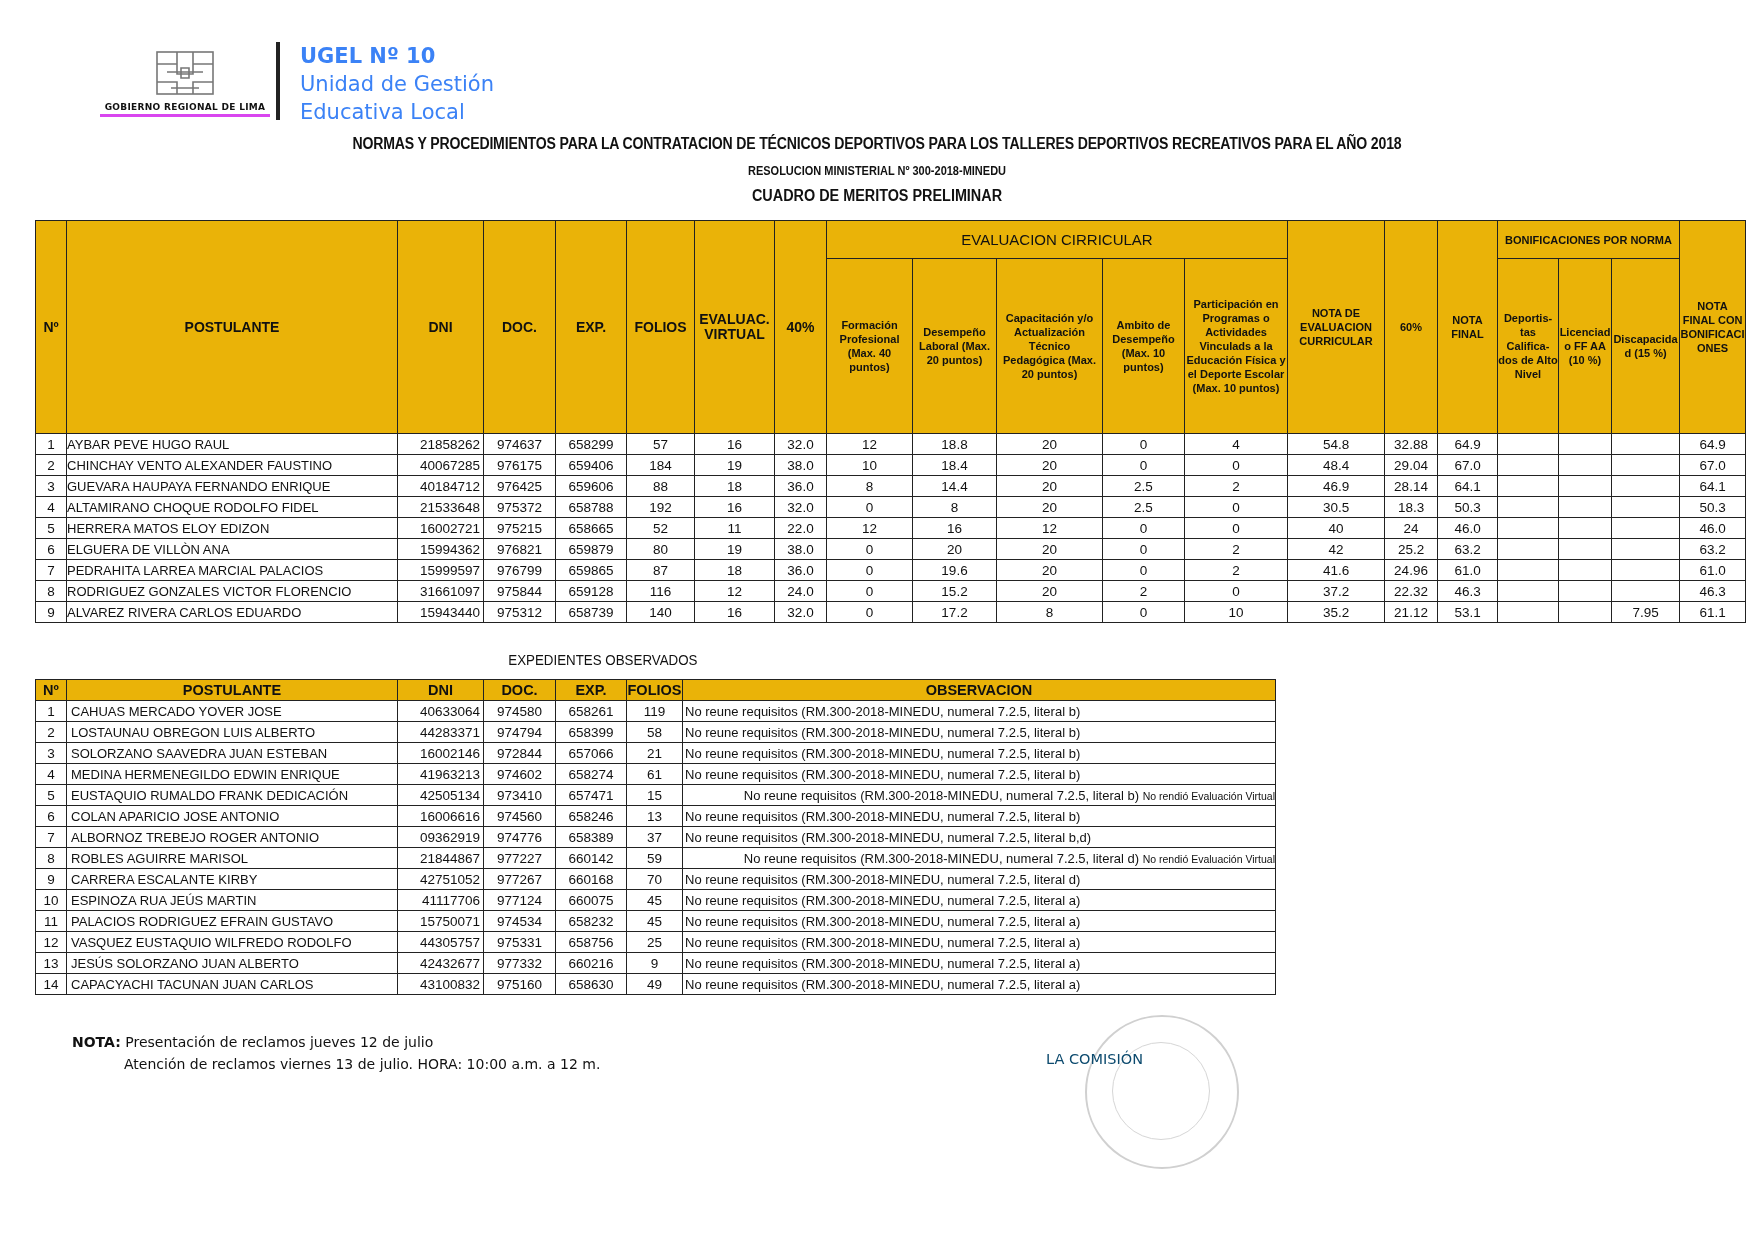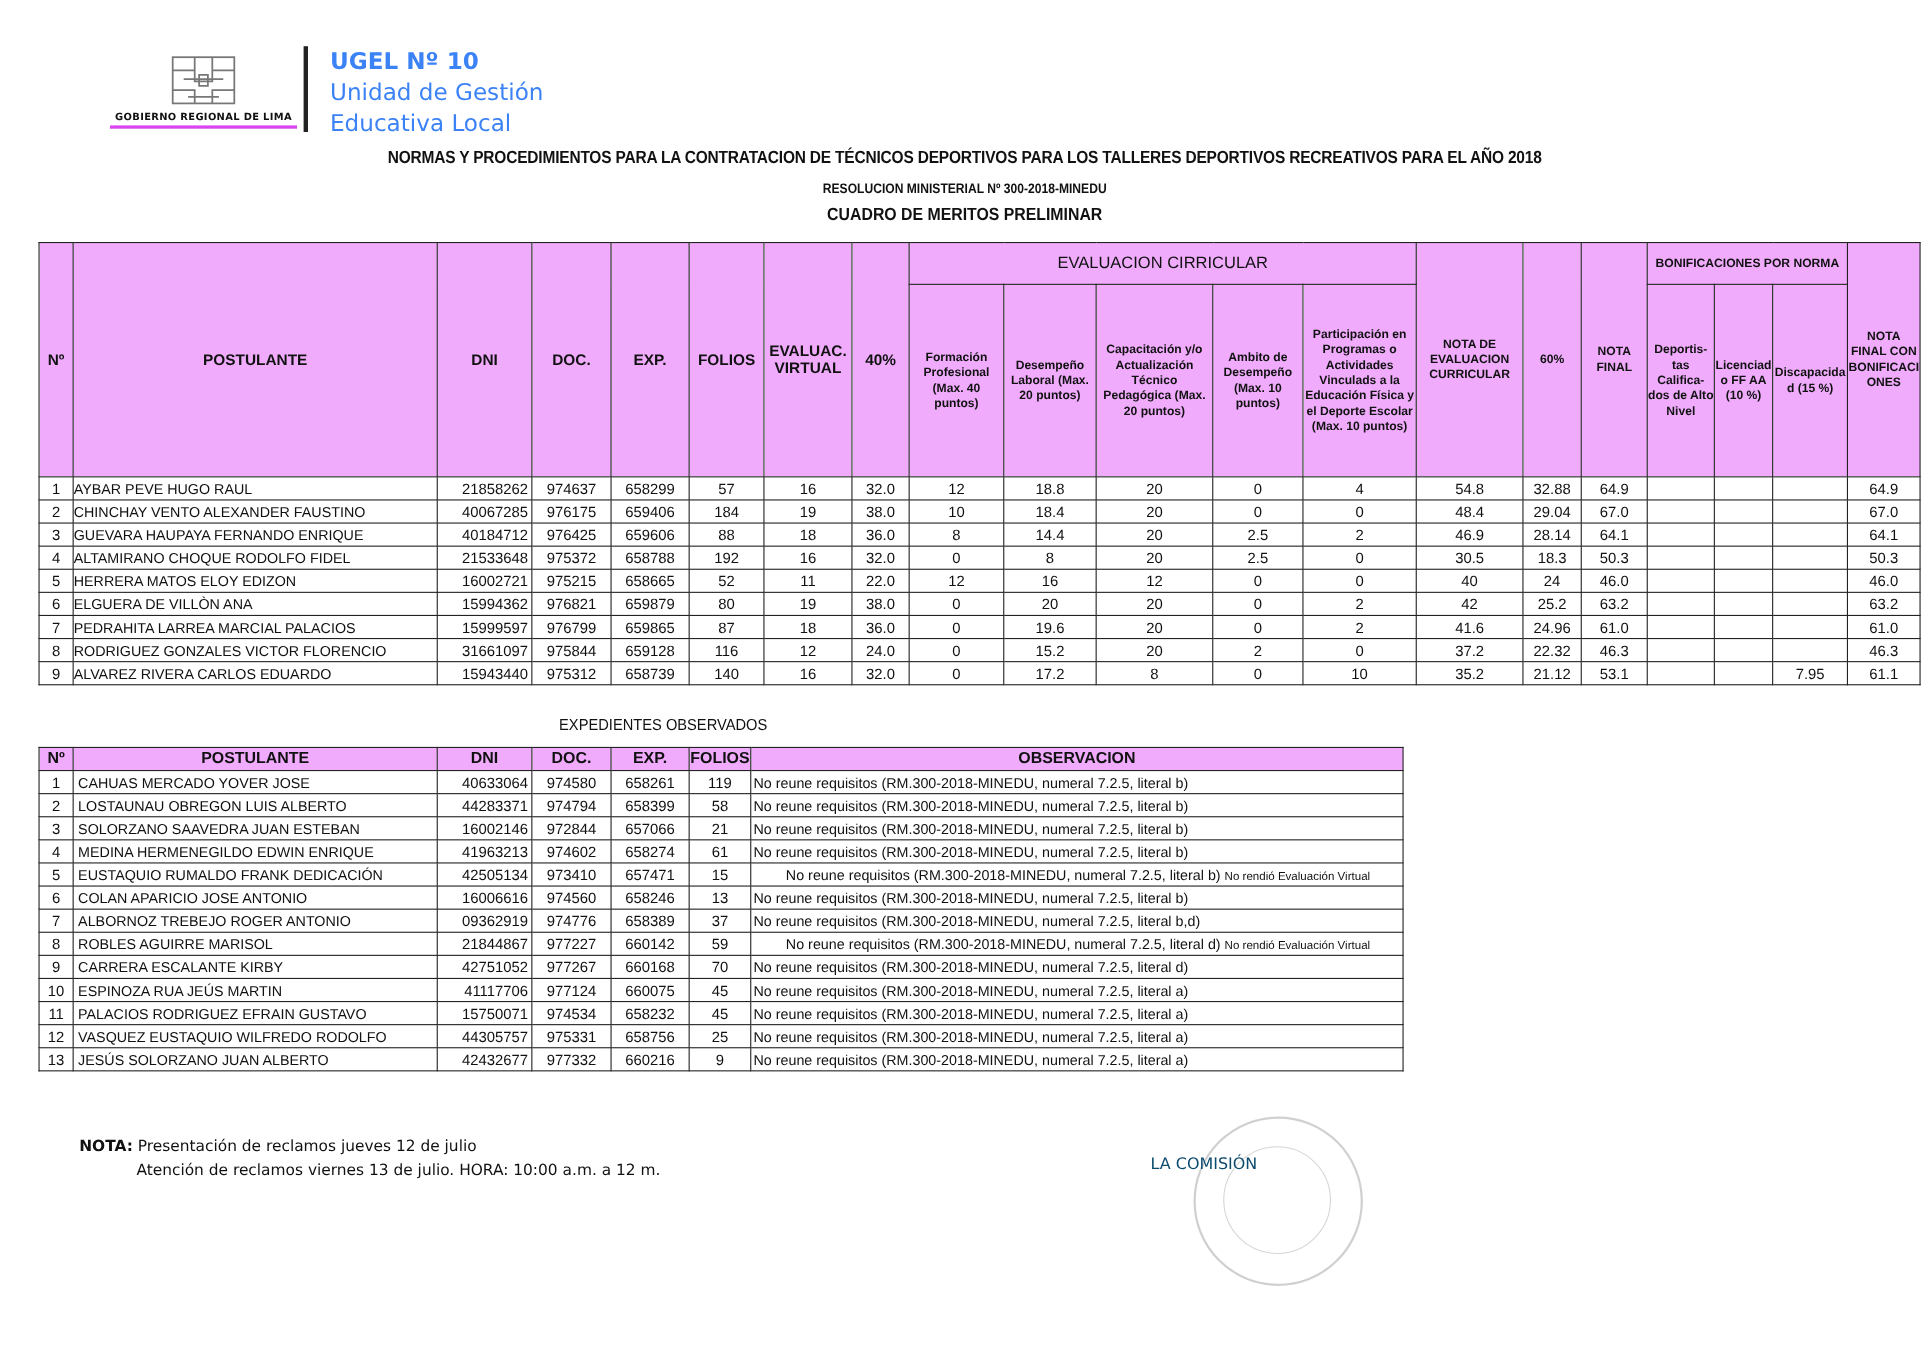--- a/index.html
+++ b/index.html
@@ -17,38 +17,38 @@
   .ugel { left:300px; top:42px; font-family:"DejaVu Sans", sans-serif; font-size:21px; line-height:28px; color:#3b82f6; }
   .ugel .b { font-weight:bold; }
 
   .main-title { left:0; width:1754px; top:135px; text-align:center; font-weight:bold; font-size:16px;
                 transform:scaleX(0.88); transform-origin:center; letter-spacing:-0.2px; }
   .sub-title { left:0; width:1754px; top:164px; text-align:center; font-weight:bold; font-size:12.5px; transform:scaleX(0.88); }
   .sub-title2 { left:0; width:1754px; top:187px; text-align:center; font-weight:bold; font-size:16px; transform:scaleX(0.9); }
 
   table { border-collapse:collapse; position:absolute; }
   td, th { border:1.3px solid #222; padding:0; font-size:13px; text-align:center; white-space:nowrap; overflow:hidden; }
-  th { background:#f0abfc; font-weight:bold; }
+  th { background:#eab308; font-weight:bold; }
 
   
   #t1 { left:35px; top:220px; width:1690px; table-layout:fixed; }
   #t1 th { font-size:14px; font-weight:bold; line-height:15px; white-space:normal; }
   #t1 th.small { font-size:11px; line-height:14px; }
   #t1 td { height:20px; font-size:13.5px; }
   #t1 td.name { text-align:left; padding-left:0; font-size:13px; }
   #t1 td.dni { text-align:right; padding-right:3px; }
 
   
   #t2 { left:35px; top:679px; width:1240px; table-layout:fixed; }
   #t2 th { height:20px; font-size:14.5px; }
   #t2 td { height:20px; font-size:13.5px; }
   #t2 td.name { text-align:left; padding-left:4px; font-size:13px; }
   #t2 td.dni { text-align:right; padding-right:3px; }
   #t2 td.obs { text-align:left; padding-left:2px; font-size:13px; }
-  #t2 td.obs.center { text-align:center; }
+  #t2 td.obs.center { text-align:right; }
   .obs-extra { font-size:10.5px; }
 
   .exp-title { left:500px; top:652px; font-size:14.5px; transform:scaleX(0.92); }
 
   .nota { left:72px; top:1031px; font-family:"DejaVu Sans", sans-serif; font-size:14px; line-height:22px; }
   .nota b { font-weight:bold; }
   .nota .l2 { padding-left:52px; }
 
   .seal { left:1085px; top:1015px; width:150px; height:150px; border-radius:50%;
           border:2px solid #d0d0d0; }
@@ -465,20 +465,29 @@
       </tr>
       <tr>
         <td>13</td>
         <td class="name">JESÚS SOLORZANO JUAN ALBERTO</td>
         <td class="dni">42432677</td>
         <td>977332</td>
         <td>660216</td>
         <td>9</td>
         <td class="obs"><span>No reune requisitos (RM.300-2018-MINEDU, numeral 7.2.5, literal a)</span></td>
       </tr>
+      <tr>
+        <td>14</td>
+        <td class="name">CAPACYACHI TACUNAN JUAN CARLOS</td>
+        <td class="dni">43100832</td>
+        <td>975160</td>
+        <td>658630</td>
+        <td>49</td>
+        <td class="obs"><span>No reune requisitos (RM.300-2018-MINEDU, numeral 7.2.5, literal a)</span></td>
+      </tr>
     </tbody>
 </table>
 
 <div class="abs nota">
   <div><b>NOTA:</b> <span>Presentación de reclamos  jueves 12 de julio</span></div>
   <div class="l2">Atención de reclamos viernes 13 de julio. HORA: 10:00 a.m.  a 12 m.</div>
 </div>
 
 <div class="abs seal">
   <div class="inner"></div>

